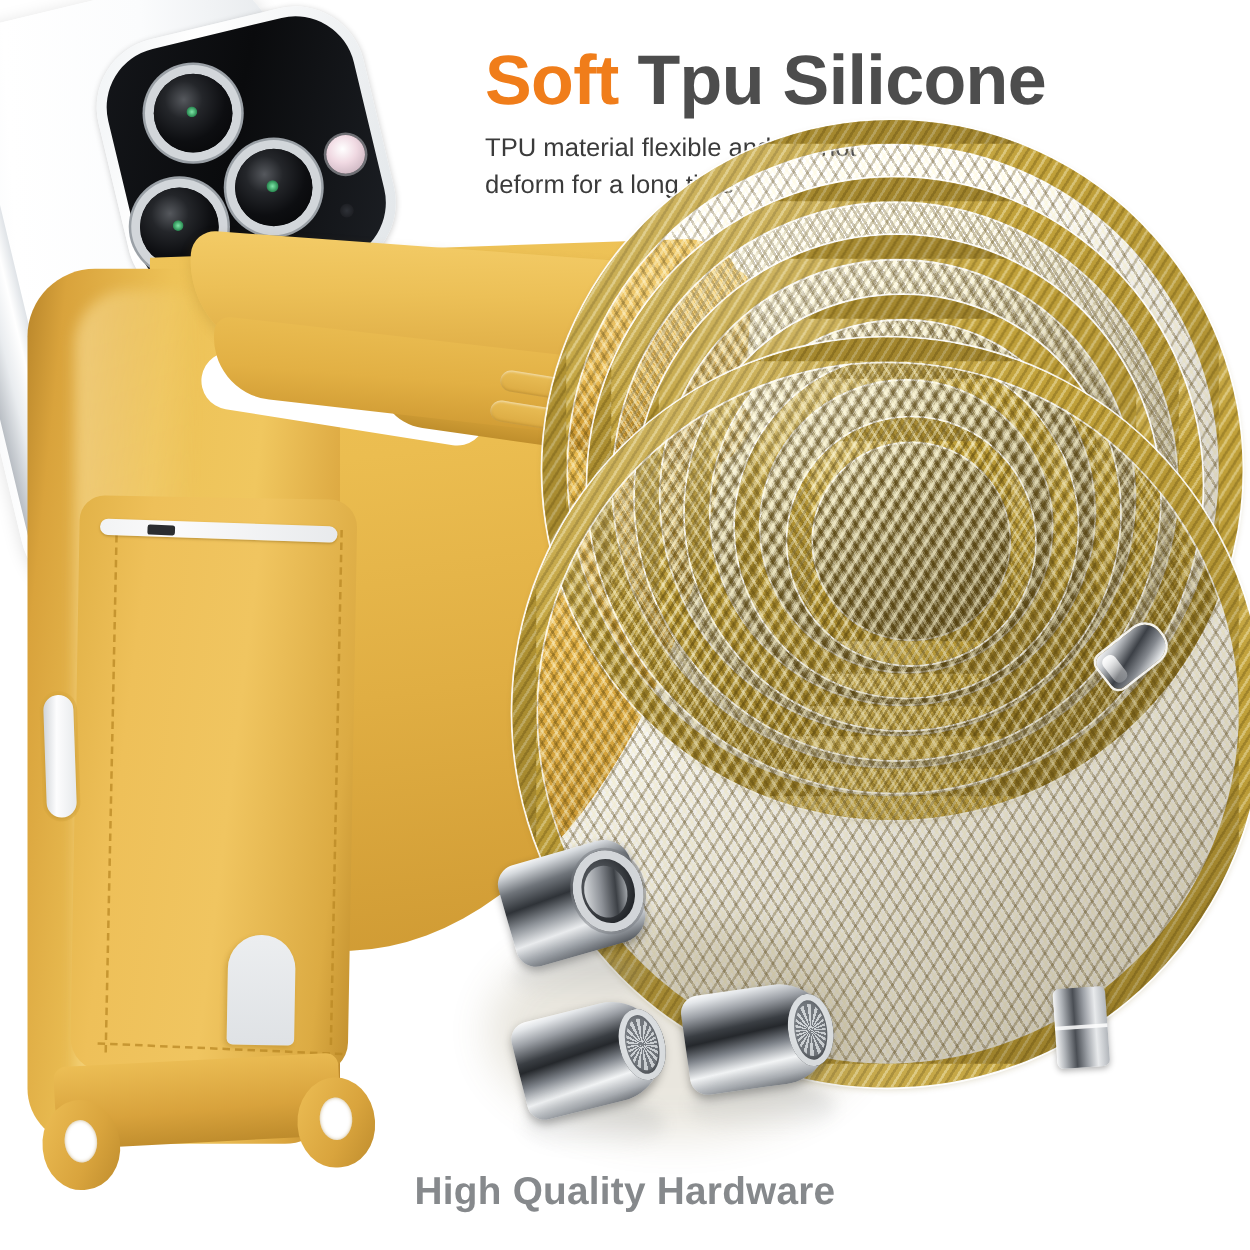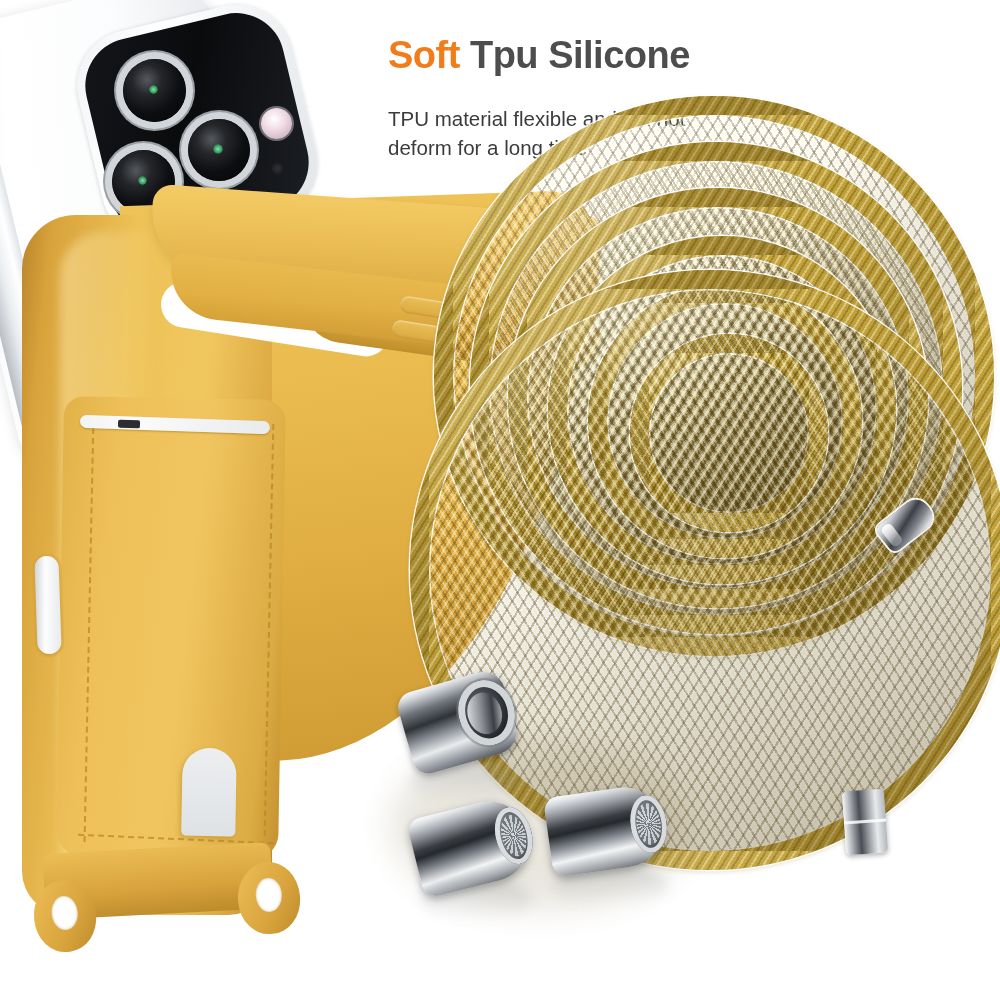--- a/index.html
+++ b/index.html
@@ -1,20 +1,20 @@
 <!DOCTYPE html>
 <html><head>
 <meta charset="utf-8">
 <style>
   html,body{margin:0;padding:0;background:#fff;}
   body{width:1000px;height:1000px;overflow:hidden;font-family:"Liberation Sans",sans-serif;}
   #stage{position:relative;width:1000px;height:1000px;background:#ffffff;overflow:hidden;}
 
   
-  #headline{position:absolute;left:388px;top:36px;font-size:38px;font-weight:bold;letter-spacing:-.5px;white-space:nowrap;line-height:1;}
+  #headline{position:absolute;left:388px;top:36px;font-size:56px;font-weight:bold;letter-spacing:-.5px;white-space:nowrap;line-height:1;}
   #headline .hl-accent{color:#f07d1a;}
   #headline .hl-main{color:#4d4d4d;}
   #subcopy{position:absolute;left:388px;top:104px;width:400px;font-size:20.5px;color:#3b3b3b;line-height:1.42;}
   #footcap{position:absolute;left:0;top:935px;width:1000px;text-align:center;font-size:31px;font-weight:bold;color:#86898c;letter-spacing:.2px;}
 
   
   #phone-group{position:absolute;left:0px;top:0px;width:420px;height:1000px;}
   .phone-body{position:absolute;left:28px;top:-10px;width:290px;height:470px;
      background:linear-gradient(100deg,#cfd2d6 0%,#f4f6f8 9%,#ffffff 22%,#fbfcfd 52%,#e7eaed 82%,#c9cdd2 100%);
      border-radius:62px;transform:rotate(-13.5deg);transform-origin:50% 100%;
@@ -183,20 +183,21 @@
 
   <div id="headline">
     <span class="hl-accent">Soft</span><span class="hl-main"> Tpu Silicone</span>
   </div>
 
   <div id="subcopy">
     <div>TPU material flexible and will not</div>
     <div>deform for a long time</div>
   </div>
 
+  <div id="footcap">High Quality Hardware</div>
 
   <div id="phone-group">
     <div class="phone-body"></div>
     <div class="phone-edge"></div>
     <div class="side-btn b1"></div>
     <div class="side-btn b2"></div>
     <div class="cam-plate"></div>
     <div class="cam-plate-in"></div>
     <div class="lens l1"></div>
     <div class="lens l2"></div>

